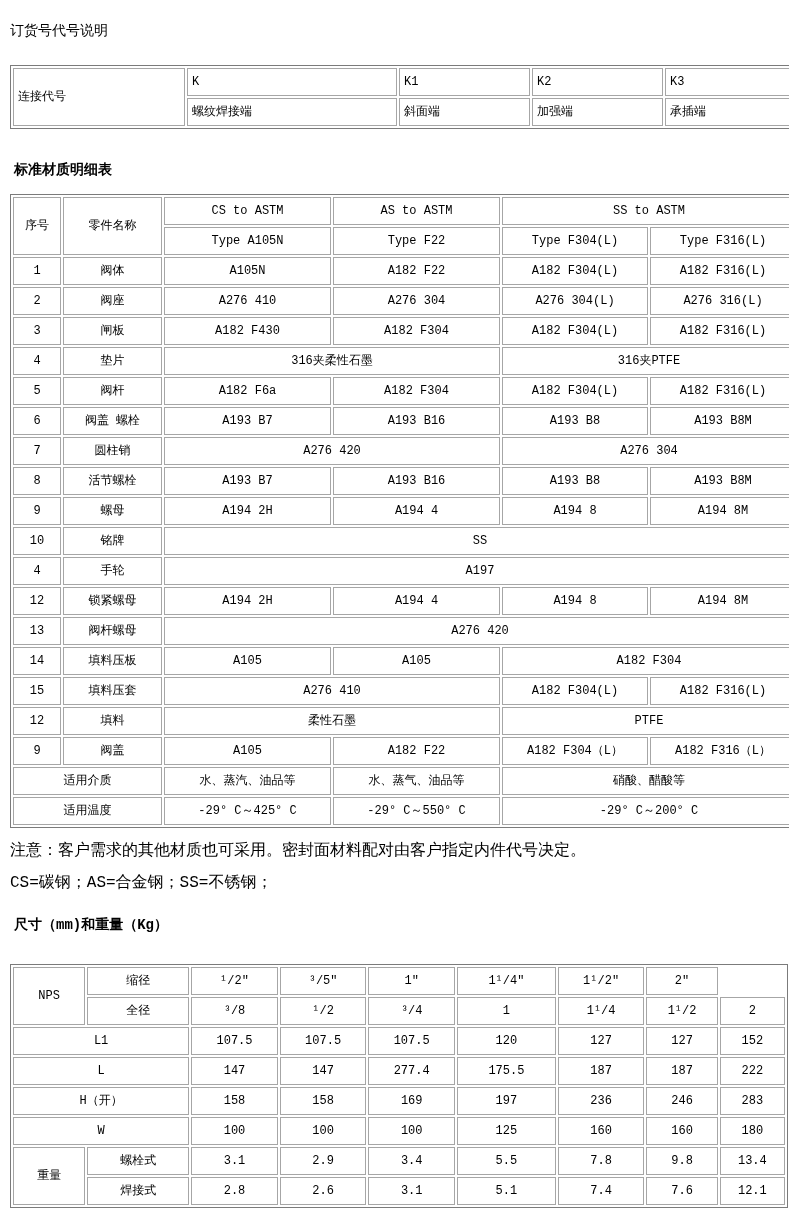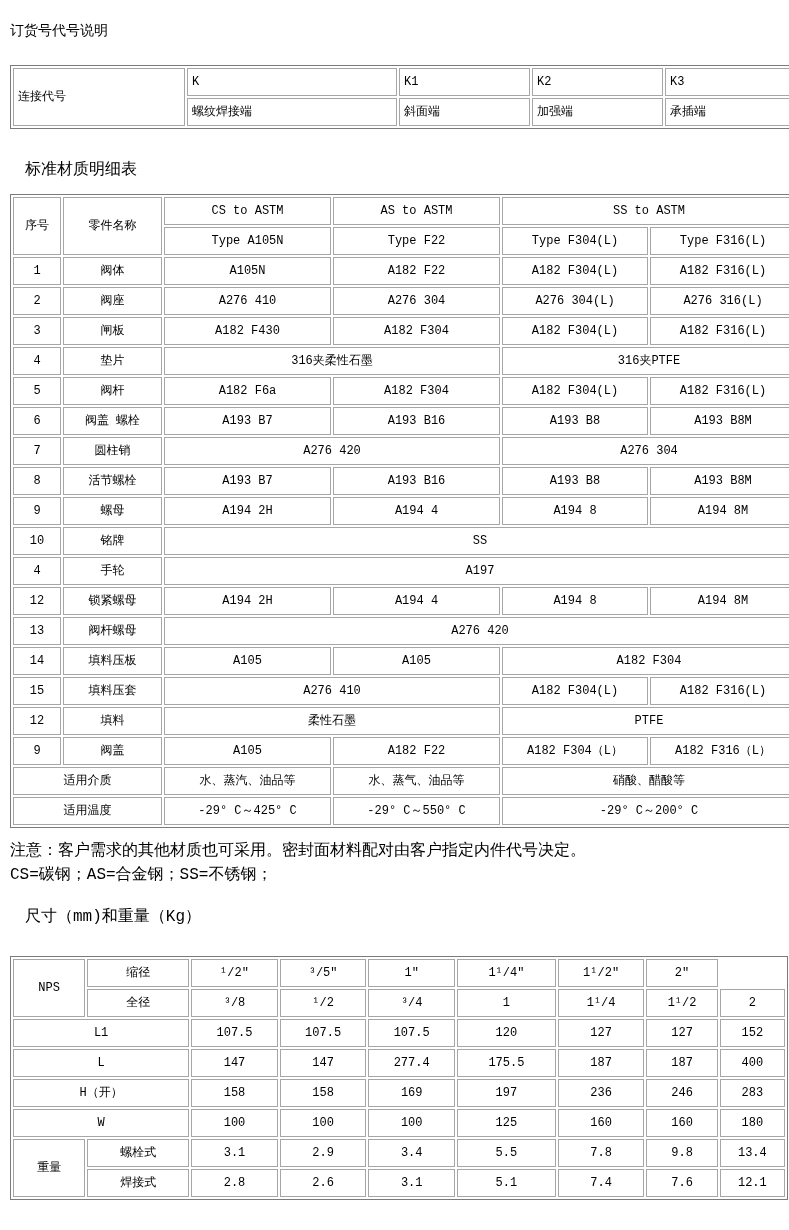--- a/index.html
+++ b/index.html
@@ -3,42 +3,42 @@
 <meta charset="utf-8">
 <style>
   html,body{margin:0;padding:0;background:#ffffff;color:#000000;}
   body{
     width:789px;min-height:1230px;box-sizing:border-box;
     padding:10px 10px 0 10px;
     font-family:"Liberation Mono","DejaVu Sans Mono","DejaVu Sans",sans-serif;
     font-size:12px;
   }
   .doc-title{font-size:14px;font-weight:normal;margin:12px 0 0 0;line-height:18px;}
-  .sec-title{font-size:16px;font-weight:normal;margin:33px 0 0 15px;line-height:17px;}
+  .sec-title{font-size:14px;font-weight:bold;margin:33px 0 0 4px;line-height:17px;}
   .sec-title.small-gap{margin-top:26px;}
   table.doc-table{
     border-collapse:separate;border-spacing:2px;
     border:1px solid #7b7b7b;background:#ffffff;
     table-layout:fixed;
   }
   table.doc-table td{
     border:1px solid #a6a6a6;
     height:22px;padding:2px 4px;
     font-size:12px;line-height:14px;
     overflow:hidden;white-space:nowrap;
     vertical-align:middle;
   }
   table.t1{margin-top:25px;width:778px;}
   table.t1 td{text-align:left;}
   table.t2{margin-top:15px;width:778px;}
   table.t2 td{text-align:center;}
   table.t3{margin-top:30px;width:778px;}
   table.t3 td{text-align:center;}
   .note{margin:16px 0 0 0;line-height:15px;font-size:16px;}
-  .note.second{margin-top:9px;}
+  .note.second{margin-top:17px;}
 </style>
 </head>
 <body>
 
 <h1 class="doc-title">订货号代号说明</h1>
 
 <table class="doc-table t1">
   <colgroup>
     <col style="width:172px">
       <col style="width:210px">
@@ -273,21 +273,21 @@
     <td>152</td>
   </tr>
   <tr>
     <td colspan="2">L</td>
     <td>147</td>
     <td>147</td>
     <td>277.4</td>
     <td>175.5</td>
     <td>187</td>
     <td>187</td>
-    <td>400</td>
+    <td>222</td>
   </tr>
   <tr>
     <td colspan="2">H（开）</td>
     <td>158</td>
     <td>158</td>
     <td>169</td>
     <td>197</td>
     <td>236</td>
     <td>246</td>
     <td>283</td>

